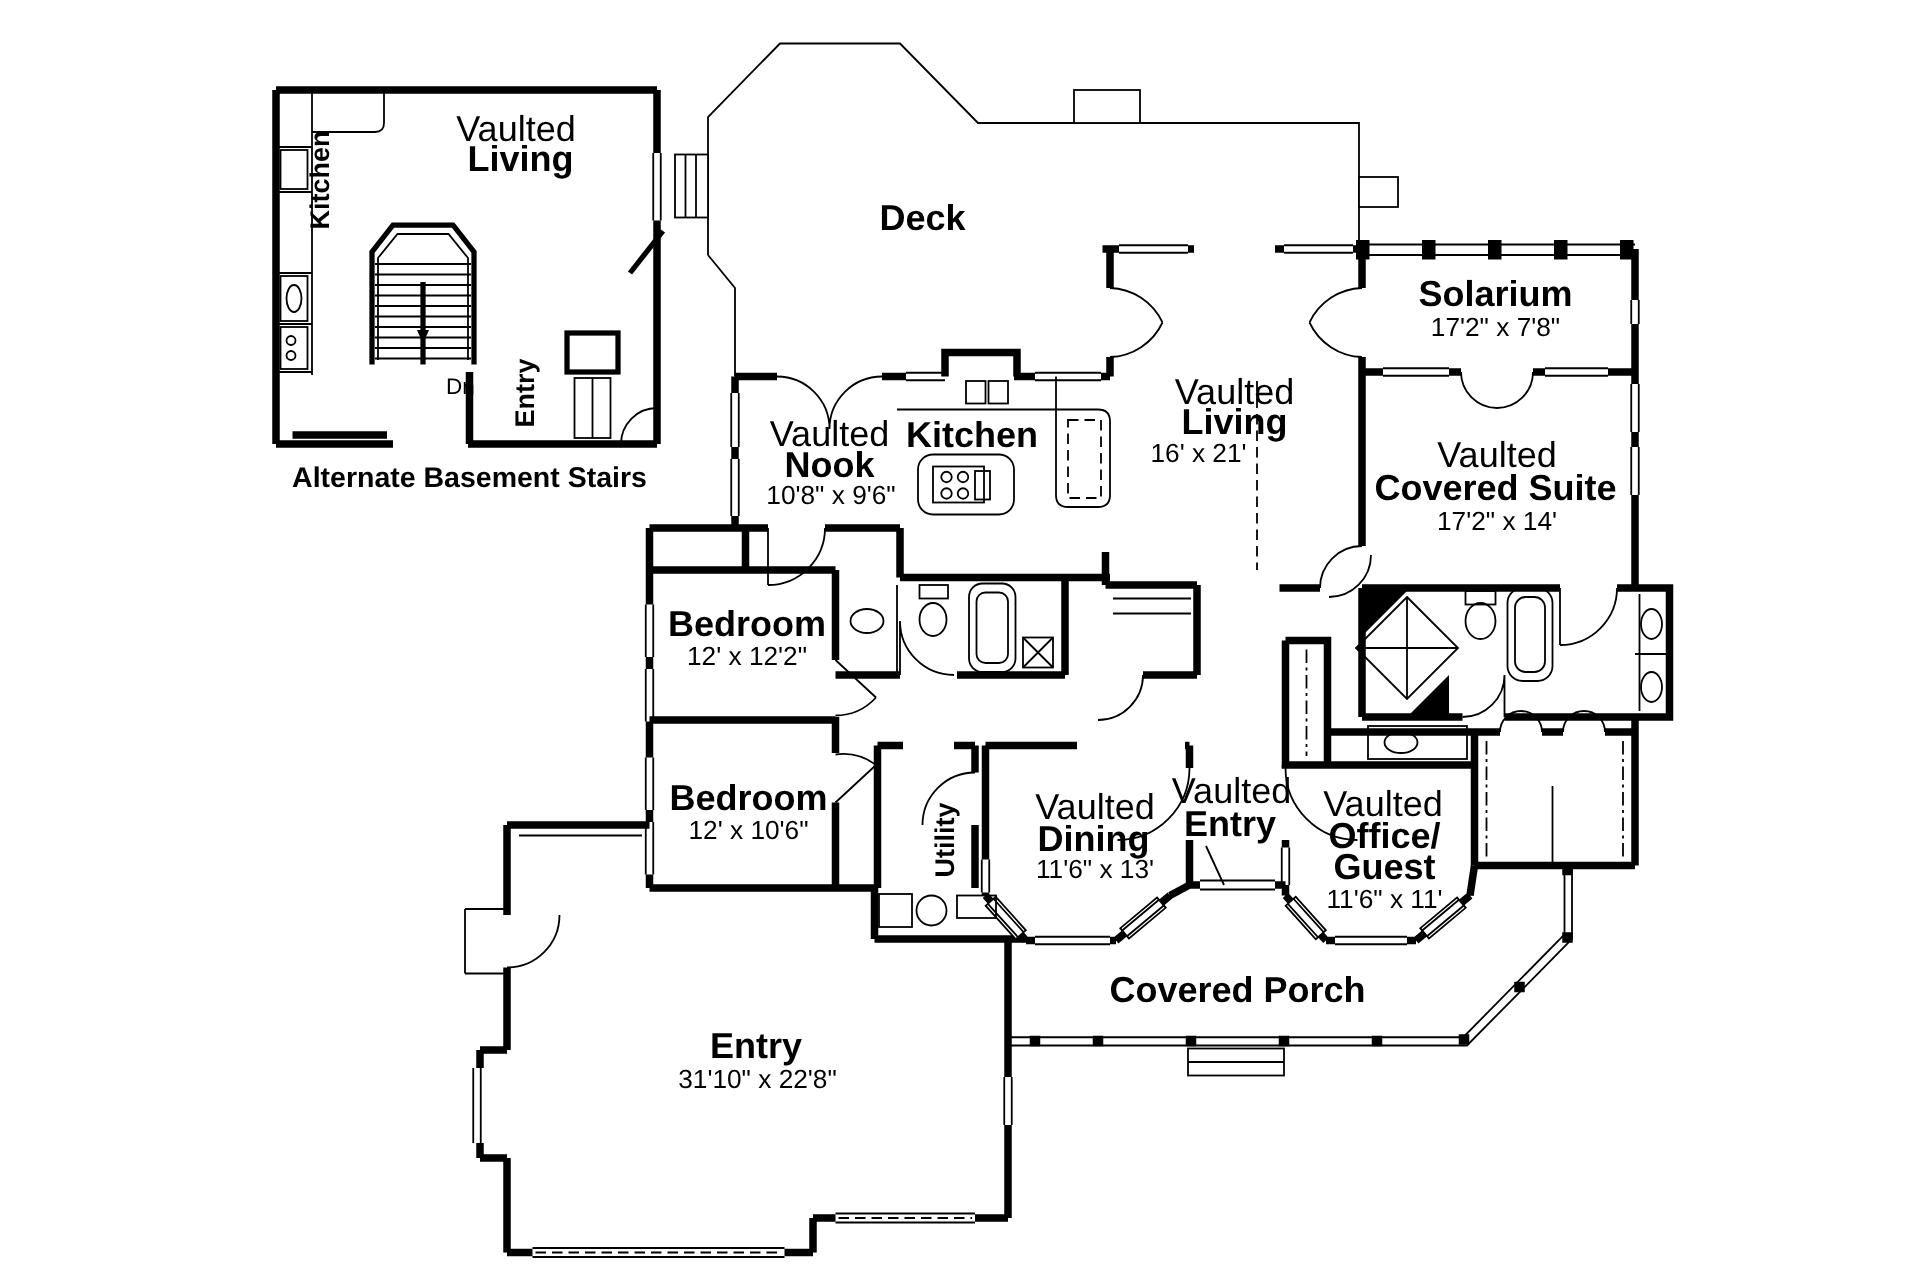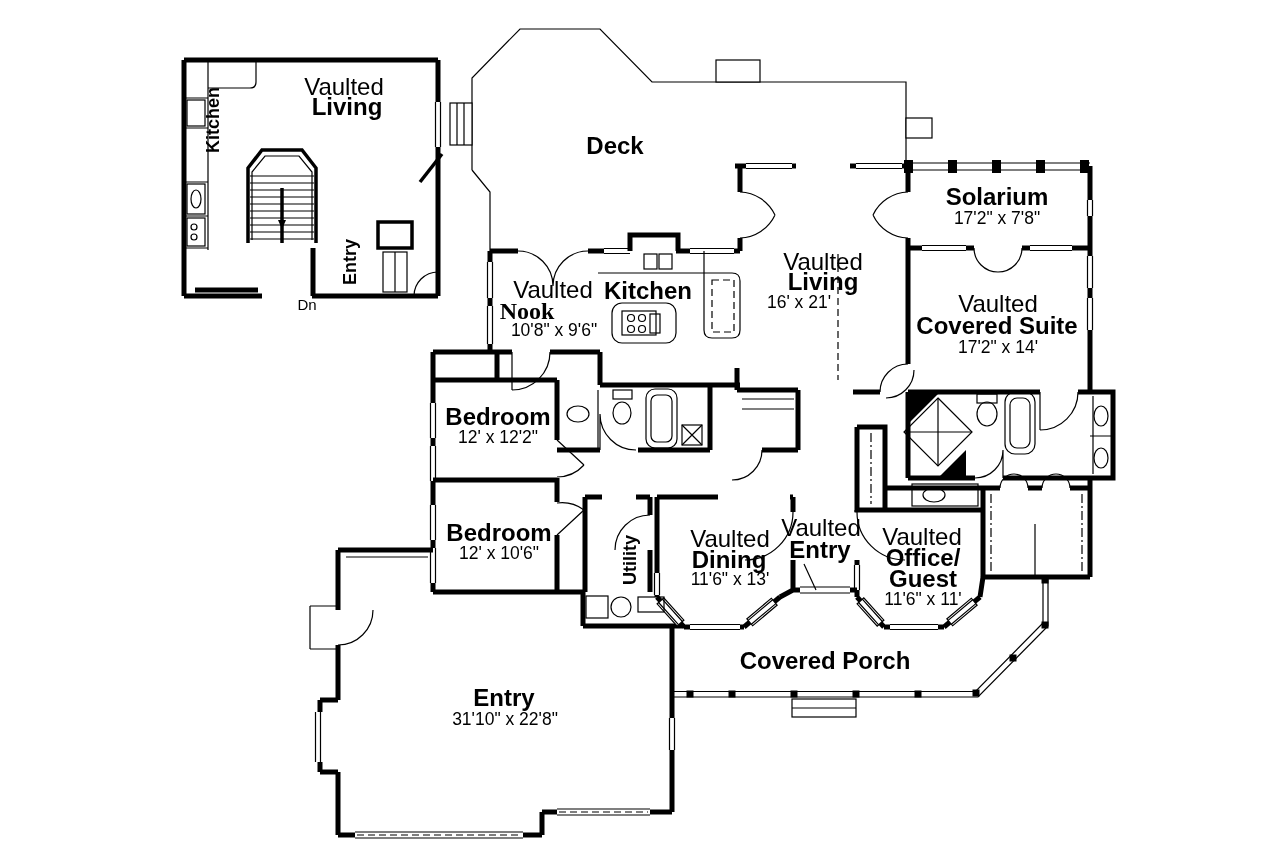--- a/index.html
+++ b/index.html
@@ -248,34 +248,35 @@
     <rect class="w4" x="378" y="222" width="34" height="26"></rect>
     <rect class="t" x="383" y="252" width="24" height="40"></rect>
     <path class="t" d="M395,252 V292"></path>
     <path class="t" d="M414,296 A24 24 0 0 1 438,272"></path>
   </g>
 </svg>
 
   <div class="lb vl" style="left:213px;top:120px;">Kitchen</div>
   <div class="lb rp" style="left:344px;top:87px;">Vaulted</div>
   <div class="lb rn" style="left:347px;top:107px;">Living</div>
-  <div class="lb sm" style="left:307px;top:258px;margin-top:46px;">Dn</div>
+  <div class="lb sm" style="left:307px;top:258px;">Dn</div>
   <div class="lb vl" style="left:350px;top:262px;">Entry</div>
+  <div class="lb cap" style="left:313px;top:319px;">Alternate Basement Stairs</div>
 
   <div class="lb rn" style="left:615px;top:146px;">Deck</div>
 
   <div class="lb rn" style="left:997px;top:197px;">Solarium</div>
   <div class="lb rd" style="left:997px;top:219px;">17'2" x 7'8"</div>
 
   <div class="lb rp" style="left:823px;top:262px;">Vaulted</div>
   <div class="lb rn" style="left:823px;top:282px;">Living</div>
   <div class="lb rd" style="left:799px;top:303px;">16' x 21'</div>
 
   <div class="lb rp" style="left:553px;top:290px;">Vaulted</div>
-  <div class="lb rn" style="left:527px;top:311px;font-family:Liberation Serif, serif;">Nook</div>
+  <div class="lb rn" style="left:553px;top:311px;">Nook</div>
   <div class="lb rd" style="left:554px;top:331px;">10'8" x 9'6"</div>
 
   <div class="lb rn" style="left:648px;top:291px;">Kitchen</div>
 
   <div class="lb rp" style="left:998px;top:304px;">Vaulted</div>
   <div class="lb rn" style="left:997px;top:326px;">Covered Suite</div>
   <div class="lb rd" style="left:998px;top:348px;">17'2" x 14'</div>
 
   <div class="lb rn" style="left:498px;top:417px;">Bedroom</div>
   <div class="lb rd" style="left:498px;top:438px;">12' x 12'2"</div>

